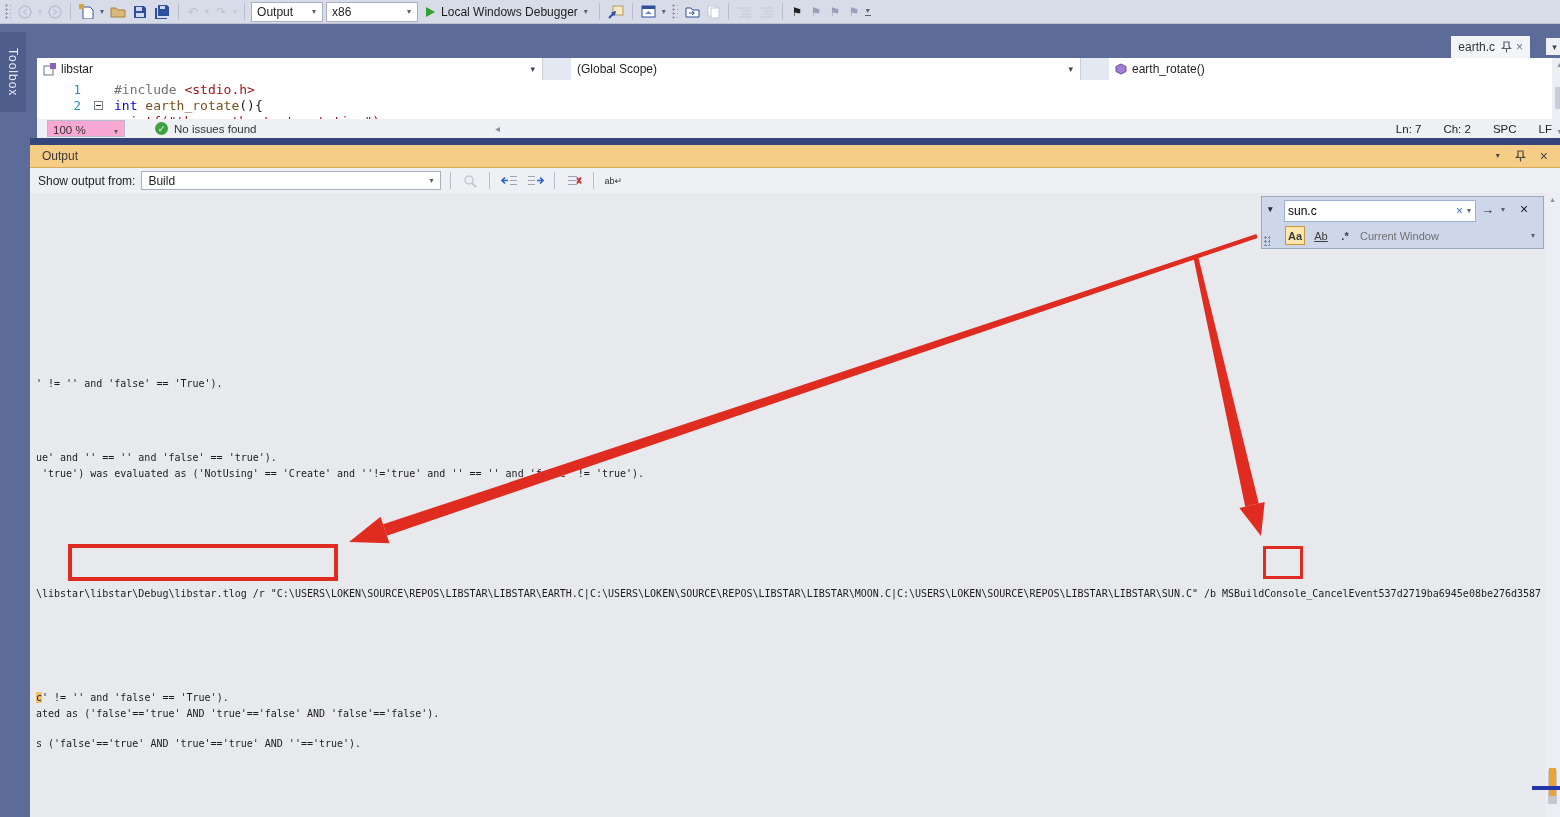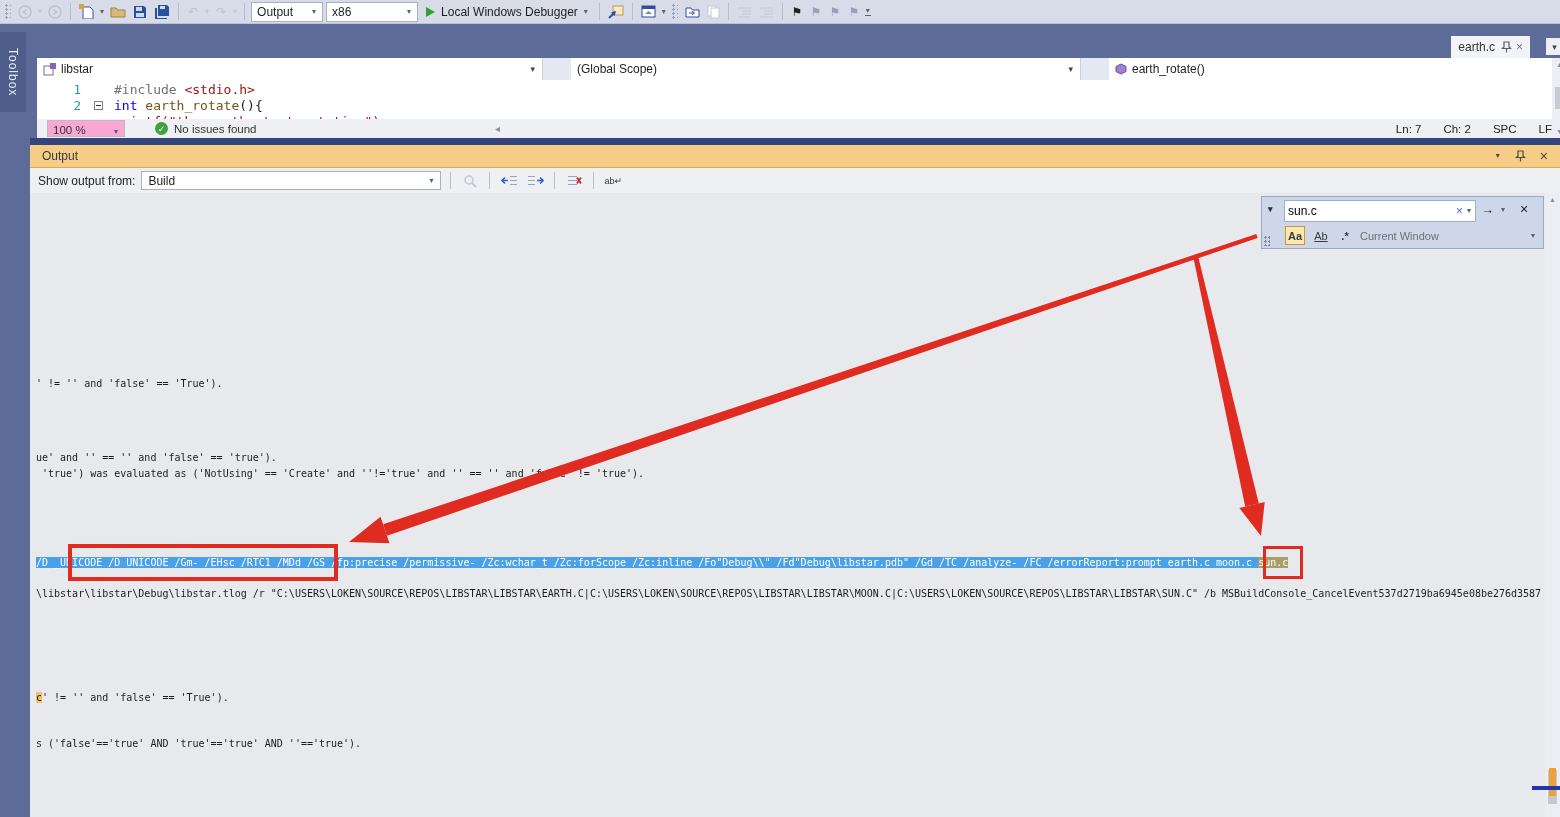--- a/index.html
+++ b/index.html
@@ -361,23 +361,23 @@
     </div>
     <div class="tb-sep"></div>
     <div class="oi">
       <span class="wrapglyph">ab↵</span>
     </div>
   </div>
   <div class="out-content">
     <div class="oline" style="top:184px">' != '' and 'false' == 'True').</div>
     <div class="oline" style="top:258px">ue' and '' == '' and 'false' == 'true').</div>
     <div class="oline" style="top:274px"> 'true') was evaluated as ('NotUsing' == 'Create' and ''!='true' and '' == '' and 'false' != 'true').</div>
-    <div class="oline" style="top:363px"><span class="selline">/D _UNICODE /D UNICODE /Gm- /EHsc /RTC1 /MDd /GS /fp:precise /permissive- /Zc:wchar_t /Zc:forScope /Zc:inline /Fo"Debug\\" /Fd"Debug\libstar.pdb" /Gd /TC /analyze- /FC /errorReport:prompt earth.c moon.c </span><span class="selmatch">sun.c</span></div>
     <div class="oline" style="top:394px">\libstar\libstar\Debug\libstar.tlog /r "C:\USERS\LOKEN\SOURCE\REPOS\LIBSTAR\LIBSTAR\EARTH.C|C:\USERS\LOKEN\SOURCE\REPOS\LIBSTAR\LIBSTAR\MOON.C|C:\USERS\LOKEN\SOURCE\REPOS\LIBSTAR\LIBSTAR\SUN.C" /b MSBuildConsole_CancelEvent537d2719ba6945e08be276d3587</div>
     <div class="oline" style="top:498px"><span class="hlmatch">c</span><span>' != '' and 'false' == 'True').</span></div>
+    <div class="oline" style="top:514px">ated as ('false'=='true' AND 'true'=='false' AND 'false'=='false').</div>
     <div class="oline" style="top:544px">s ('false'=='true' AND 'true'=='true' AND ''=='true').</div>
   </div>
   <div class="out-scroll">
     <span class="up">▴</span>
     <span class="out-thumb"></span>
     <span class="out-mark"></span>
   </div>
   <div class="blueline"></div>
 </div>
 

